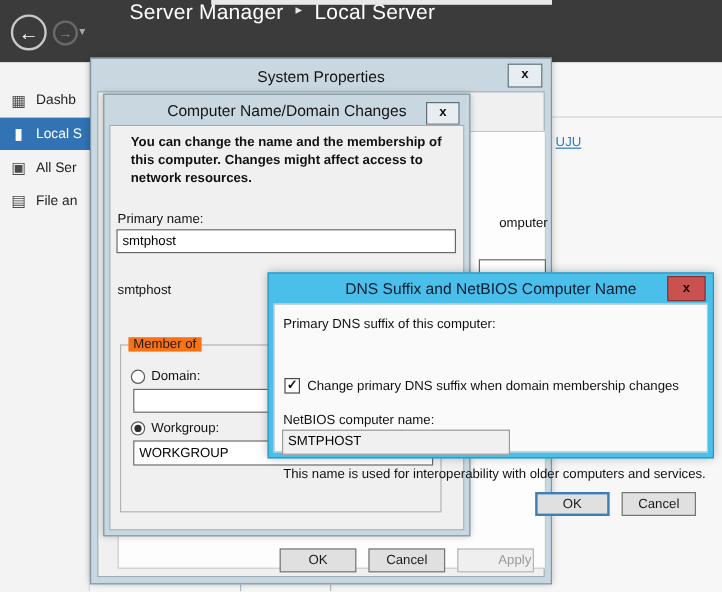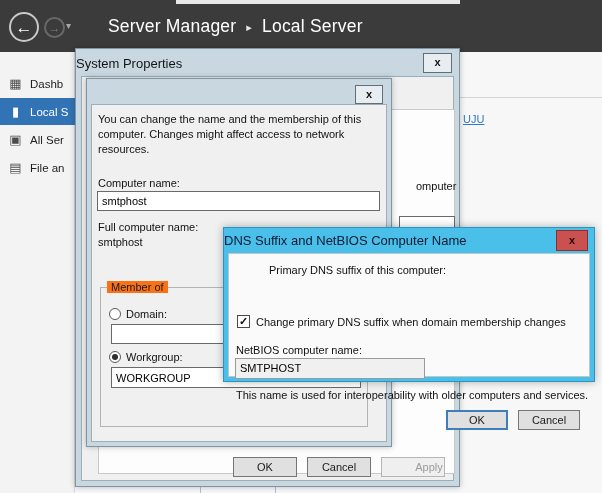--- a/index.html
+++ b/index.html
@@ -14,21 +14,21 @@
   
   .topbar { left:0; top:0; width:602px; height:52px; background:#3b3b3b; z-index:1; }
   .top-strip { left:176px; top:0; width:284px; height:4px; background:#e8e8e8; }
   .nav-back { left:9px; top:12px; width:30px; height:30px; border:2px solid #c9c9c9;
     border-radius:50%; color:#ffffff; font-size:17px; font-weight:bold;
     display:flex; align-items:center; justify-content:center; line-height:1; }
   .nav-fwd { left:44px; top:17px; width:21px; height:21px; border:2px solid #686868;
     border-radius:50%; color:#7b7b7b; font-size:12px; font-weight:bold;
     display:flex; align-items:center; justify-content:center; line-height:1; }
   .nav-caret { left:66px; top:20px; color:#a8a8a8; font-size:10px; }
-  .breadcrumb { left:108px; top:0; height:52px; display:flex; align-items:center; gap:10px;
+  .breadcrumb { left:108px; top:0; height:52px; display:flex; gap:10px;
     color:#ffffff; font-size:17.5px; letter-spacing:.2px; }
   .breadcrumb .sep { font-size:11px; color:#e8e8e8; padding-top:2px; }
 
   
   .sidebar { left:0; top:52px; width:75px; height:441px; background:#f3f3f3;
     border-right:1px solid #d8d8d8; z-index:2; }
   .side-item { position:absolute; left:0; width:75px; height:27px; display:flex;
     align-items:center; gap:7px; padding-left:8px; white-space:nowrap; overflow:hidden;
     color:#1e1e1e; font-size:11.5px; cursor:default; }
   .side-item .glyph { font-size:13px; color:#4c4c4c; width:15px; text-align:center; flex:0 0 15px; }
@@ -38,21 +38,21 @@
   
   .main { left:75px; top:52px; width:527px; height:441px; background:#f7f7f7; z-index:1; }
   .main-rule { left:460px; top:97px; width:142px; height:1px; background:#d4d4d4; z-index:1; }
   .main-link { left:463px; top:113px; color:#2e7bc0; font-size:11px; z-index:1;text-decoration:underline; }
   .col-line { top:487px; width:1px; height:6px; background:#aebecb; z-index:1; }
   .col-line.a { left:200px; } .col-line.b { left:275px; }
 
   
   .dlg { position:absolute; }
   .dlg.inactive { background:#c9d8e0; border:1px solid #7e96a3; box-shadow:0 0 6px rgba(0,0,0,.25); }
-  .dlg-title { position:absolute; left:0; top:0; right:0; 
+  .dlg-title { position:absolute; left:0; top:0; right:0; text-align:center;
     font-size:13px; color:#141414; padding-top:6px; }
   .closebtn { position:absolute; background:#e7edf0; border:1px solid #5f6f78;
     color:#111; font-size:11px; font-weight:bold; text-align:center; line-height:17px; cursor:default; }
 
   .btn { position:absolute; width:64px; height:20px; background:#e0e0e0; border:1px solid #757575;
     font-size:11px; color:#1a1a1a; text-align:center; line-height:18px; cursor:default; }
   .btn.default { border:2px solid #3e7fb7; line-height:16px; }
   .btn.disabled { background:#efefef; border:1px solid #b5b5b5; color:#9a9a9a;padding-left:32px; }
 
   .field { position:absolute; background:#ffffff; border:1px solid #696969;
@@ -151,49 +151,49 @@
       <div class="sp-textfrag">omputer</div>
       <div class="field sp-fieldfrag"></div>
     </div>
   </div>
   <div class="btn" style="left:157px; top:408px;">OK</div>
   <div class="btn" style="left:231px; top:408px;">Cancel</div>
   <div class="btn disabled" style="left:305px; top:408px;">Apply</div>
 </div>
 
 <div class="dlg inactive" id="cndlg">
+  <div class="dlg-title">Computer Name/Domain Changes</div>
   <div class="closebtn" id="cn-close">x</div>
   <div class="cn-content"></div>
 
-  <div class="lbl" style="left:11px; top:33px; width:278px; white-space:normal; line-height:1.35;">You can change the name and the membership of this computer. Changes might affect access to network resources.</div>
-
-  <div class="lbl" style="left:11px; top:98px;">Computer name:</div>
+  <div class="lbl" style="left:22px; top:33px; width:278px; white-space:normal; line-height:1.35;font-weight:bold;">You can change the name and the membership of this computer. Changes might affect access to network resources.</div>
+
+  <div class="lbl" style="left:11px; top:98px;">Primary name:</div>
   <input class="field" style="left: 10px; top: 112px; width: 283px; height: 20px;" value="smtphost">
 
-  <div class="lbl" style="left:11px; top:142px;">Full computer name:</div>
   <div class="lbl" style="left:11px; top:157px;">smtphost</div>
 
   <div class="groupbox"></div>
   <div class="groupbox-label">Member of</div>
 
   <div class="radio" style="left:22px; top:229px;"></div>
   <div class="lbl" style="left:39px; top:229px;">Domain:</div>
   <input class="field" style="left: 24px; top: 245px; width: 250px; height: 20px;" value="">
 
   <div class="radio checked" style="left:22px; top:272px;"></div>
   <div class="lbl" style="left:39px; top:272px;">Workgroup:</div>
   <input class="field" style="left: 24px; top: 288px; width: 250px; height: 21px;" value="WORKGROUP">
 </div>
 
 <div class="dlg" id="dnsdlg">
   <div class="dlg-title">DNS Suffix and NetBIOS Computer Name</div>
   <div class="closebtn" id="dns-close">x</div>
   <div class="dns-content"></div>
 
-  <div class="lbl" style="left:12px; top:36px;margin-left:33px;">Primary DNS suffix of this computer:</div>
+  <div class="lbl" style="left:12px; top:36px;">Primary DNS suffix of this computer:</div>
 
   <div class="checkbox" style="left:13px; top:87px;">✓</div>
   <div class="lbl" style="left:32px; top:88px;">Change primary DNS suffix when domain membership changes</div>
 
   <div class="lbl" style="left:12px; top:116px;">NetBIOS computer name:</div>
   <div class="field readonly" style="left:11px; top:130px; width:190px; height:21px;">SMTPHOST</div>
 
   <div class="lbl" style="left:12px; top:161px;">This name is used for interoperability with older computers and services.</div>
 
   <div class="btn default" style="left:222px; top:182px; width:62px;">OK</div>

